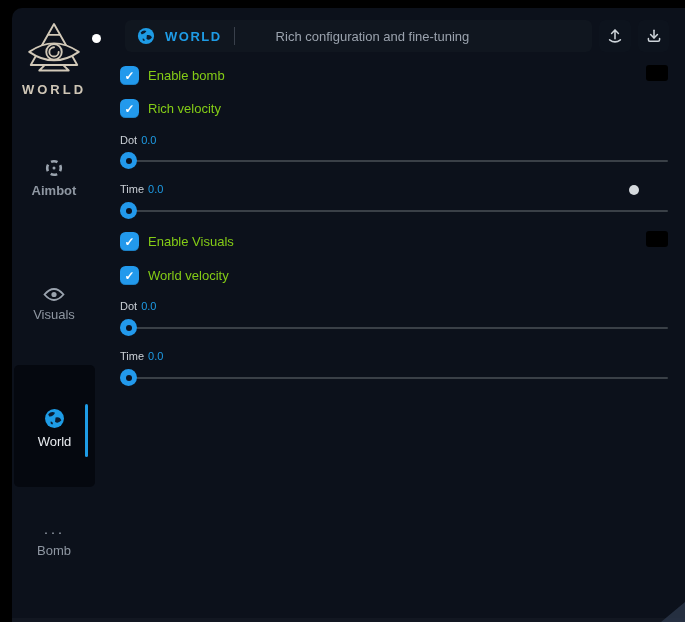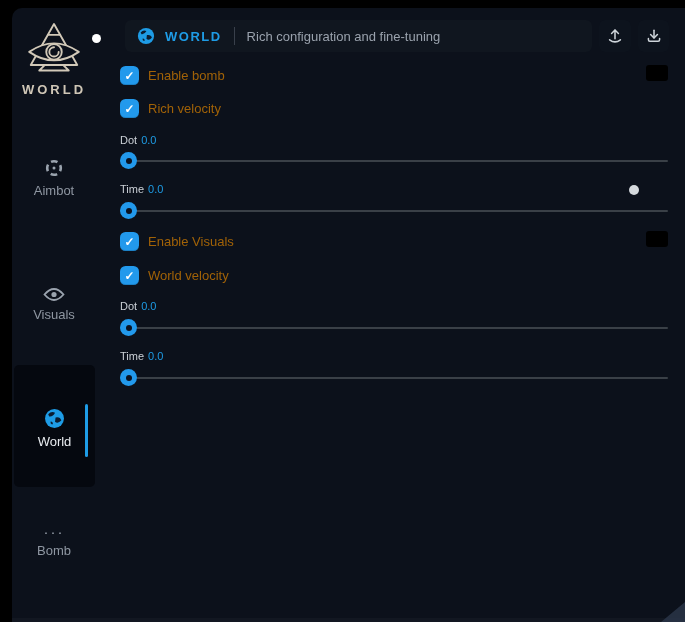--- a/index.html
+++ b/index.html
@@ -14,54 +14,54 @@
                  background:#151a23; opacity:.7; }
   .corner-glow { position:absolute; right:0; bottom:0; width:24px; height:20px;
                  background:#2e3a4d; clip-path:polygon(100% 0,100% 100%,0 100%);
                  opacity:.75; }
   .logo-wrap { position:absolute; left:11px; top:12px; width:62px; height:56px; }
   .brand { position:absolute; left:0; top:74px; width:84px; text-align:center;
            color:#cfc6b6; font-size:13px; font-weight:bold; letter-spacing:3px; }
   .nav-item { position:absolute; width:84px; text-align:center; }
   .nav-icon { display:block; margin:0 auto; }
   .nav-label { display:block; margin-top:5px; font-size:13px; color:#8f97a2; }
-  .nav-aimbot  { top:150px; }
+  .nav-aimbot  { top:150px;font-weight:bold; }
   .nav-visuals { top:279px; }
   .nav-misc    { top:518px; }
   .misc-dots { display:block; font-size:15px; letter-spacing:2px; color:#9aa2ad;
                line-height:12px; }
   .world-box { position:absolute; left:2px; top:357px; width:81px; height:122px;
                background:#05080f; border-radius:5px; }
   .world-inner { padding-top:43px; text-align:center; }
   .world-box .nav-label { color:#e9ecf0; font-weight:500; }
   .active-bar { position:absolute; left:73px; top:396px; width:3px; height:53px;
                 background:#1e9ce6; border-radius:2px; }
 
   
   .header-bar { position:absolute; left:113px; top:12px; width:467px; height:32px;
                 background:#10161f; border-radius:6px; display:flex;
                 align-items:center; padding:0 12px; }
   .tab-label { color:#1e9ce6; font-size:13px; font-weight:bold;
                letter-spacing:1.5px; margin-left:10px; }
   .header-divider { width:1px; height:18px; background:#39404b; margin:0 12px; }
-  .header-subtitle { color:#9aa2ad; font-size:13px; }
+  .header-subtitle { color:#9aa2ad; font-size:13px;margin-left:29px; }
   .icon-btn { position:absolute; top:12px; width:32px; height:32px;
               background:#0d131d; border-radius:6px; display:flex;
               align-items:center; justify-content:center; cursor:pointer; }
   .btn-upload { left:587px; }
   .btn-download { left:626px; width:31px; }
 
   
   .row { position:absolute; left:108px; }
   .toggle-row { display:flex; align-items:center; gap:9px; height:19px; }
   .checkbox { width:19px; height:19px; border-radius:5.5px; background:#2299ec;
               display:flex; align-items:center; justify-content:center;
               color:#fff; font-size:12px; font-weight:bold; cursor:pointer;
               box-shadow:inset 0 -1px 0 rgba(0,0,0,.15); }
-  .toggle-label { color:#a16207; font-size:13px; }
+  .toggle-label { color:#84cc16; font-size:13px; }
   .swatch { position:absolute; left:634px; width:22px; height:16px;
             background:#000; border-radius:3px; cursor:pointer; }
   .slider-label { font-size:11px; color:#ccd1d7; }
   .slider-value { color:#1e9ce6; margin-left:4px; }
   .track { position:absolute; left:108px; width:548px; height:2px;
            background:#3a4047; border-radius:1px; }
   .handle { position:absolute; width:17px; height:17px; border-radius:50%;
             background:#2299ec; cursor:pointer; }
   .handle::after { content:""; position:absolute; left:5.5px; top:5.5px;
                    width:6px; height:6px; border-radius:50%; background:#0b1220; }

